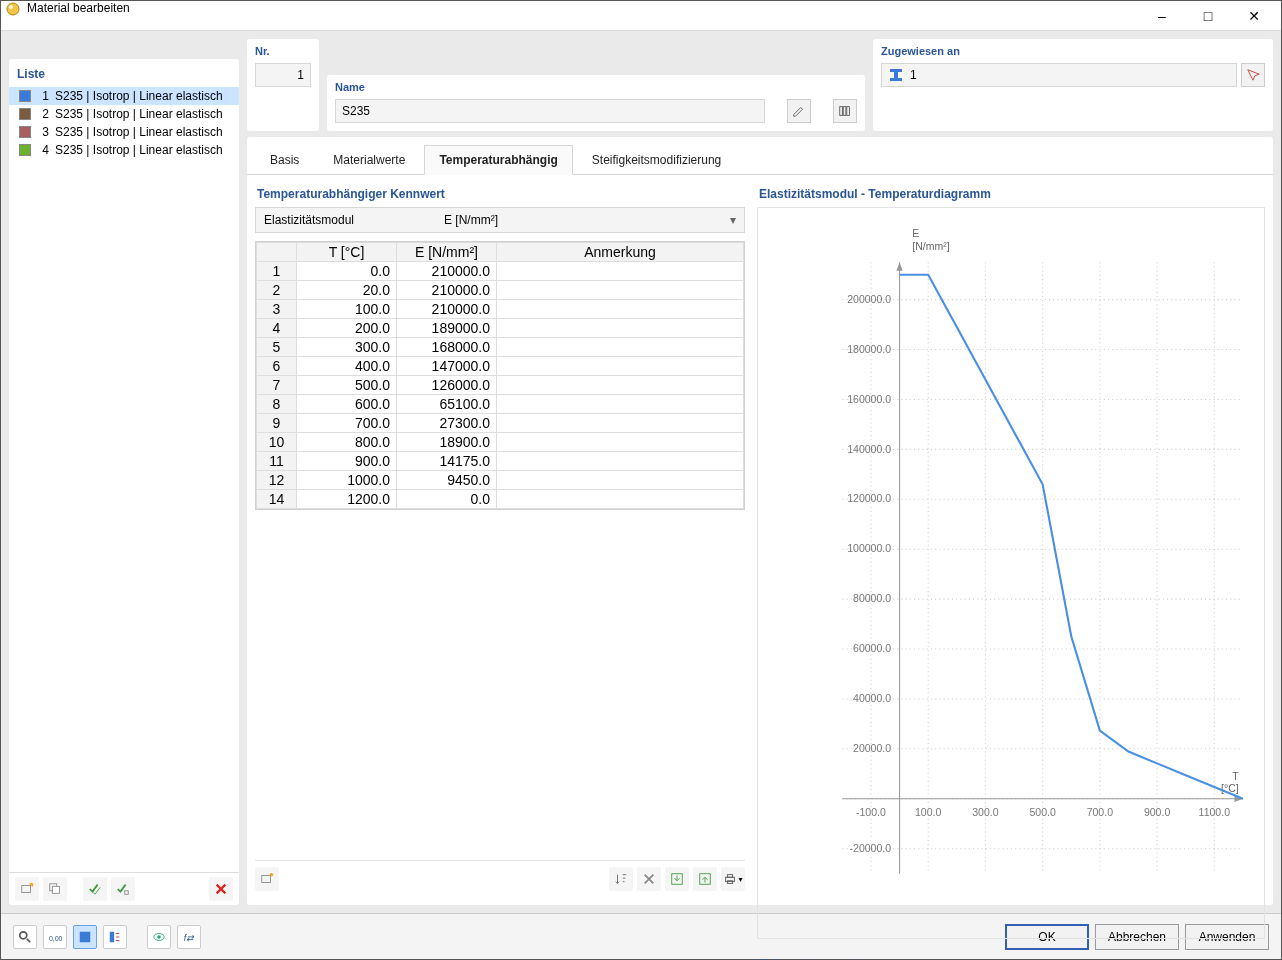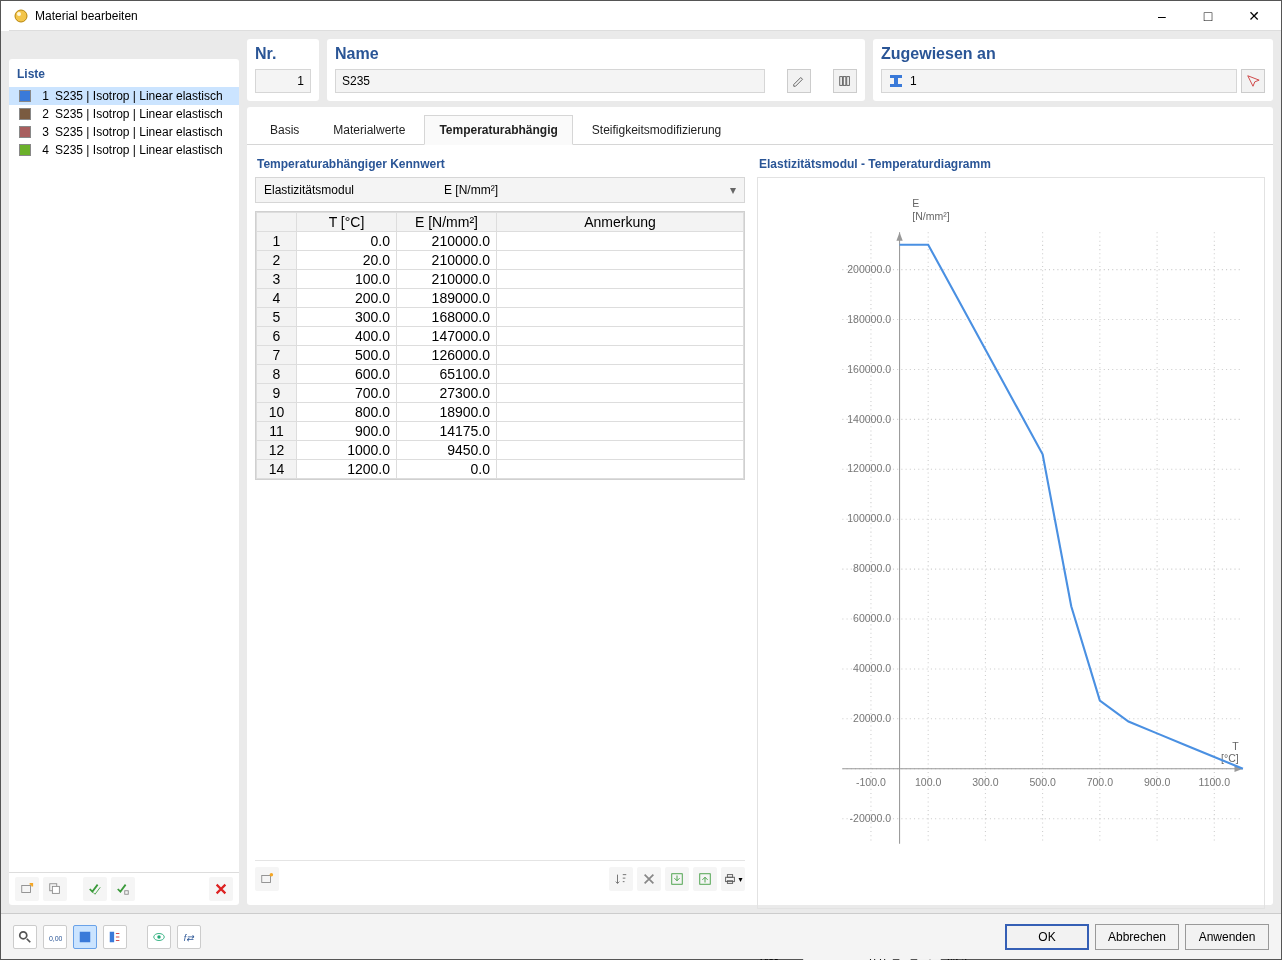--- a/index.html
+++ b/index.html
@@ -1,41 +1,41 @@
 <!DOCTYPE html>
 <html><head>
 <meta charset="utf-8">
 <style>
 * { box-sizing: border-box; margin: 0; padding: 0; }
 body { font-family: "Segoe UI", Tahoma, Arial, sans-serif; font-size: 12px; color: #000; background: #fff; overflow: hidden; }
 .window { width: 1282px; height: 960px; border: 1px solid #555; display: flex; flex-direction: column; background: #fff; }
-.titlebar { height: 30px; display: flex; align-items: center; padding: 0 4px; border-bottom: 1px solid #ddd; margin-left: 8px; }
+.titlebar { height: 30px; display: flex; padding: 0 4px; border-bottom: 1px solid #ddd; }
 .titlebar .icon { width: 16px; height: 16px; margin-right: 6px; }
 .titlebar .icon svg { width: 16px; height: 16px; }
 .titlebar .title { flex: 1; font-size: 12px; }
 .titlebar .winbtn { width: 46px; height: 30px; display: flex; align-items: center; justify-content: center; font-size: 14px; }
 .content { flex: 1; display: flex; padding: 8px; gap: 8px; background: #eaeaea; min-height: 0; }
 .panel { background: #fff; border: none; border-radius: 3px; display: flex; flex-direction: column; margin-top: 20px; }
 .left-panel { width: 230px; }
 .right-panel { flex: 1; display: flex; flex-direction: column; gap: 6px; min-height: 0; }
 .sect-title { font-size: 12px; font-weight: 600; color: #2a5596; padding: 8px 8px 6px 8px; }
 .list-items { flex: 1; overflow: auto; }
 .list-item { display: flex; align-items: center; padding: 2px 10px; gap: 6px; cursor: pointer; }
 .list-item.selected { background: #cbe4ff; }
 .list-item .swatch { width: 12px; height: 12px; border: 1px solid #888; }
 .list-item .num { width: 12px; text-align: right; }
 .left-toolbar { display: flex; align-items: center; padding: 4px 6px; gap: 4px; border-top: 1px solid #ddd; }
 .left-toolbar .spacer { flex: 1; }
 .iconbtn { width: 24px; height: 24px; display: inline-flex; align-items: center; justify-content: center; border: 1px solid transparent; border-radius: 2px; cursor: pointer; background: #f5f5f5; }
 .iconbtn svg { width: 14px; height: 14px; }
 .top-row { display: flex; gap: 8px; }
 .card { background: #fff; border-radius: 3px; display: flex; flex-direction: column; padding: 6px 8px 8px 8px; }
-.card-label { font-size: 16px; font-weight: 600; color: #2a5596; margin-bottom: 6px; }
+.card-label { font-size: 11px; font-weight: 600; color: #2a5596; margin-bottom: 6px; }
 .nr-card { width: 72px; }
-.name-card { flex: 1; }
+.name-card { flex: 1; margin-top: 36px; }
 .assign-card { width: 400px; }
 .inputbox { background: #f4f4f4; border: 1px solid #d6d6d6; height: 24px; display: flex; align-items: center; padding: 0 6px; }
 .inputbox.right { justify-content: flex-end; }
 .name-row { display: flex; gap: 22px; }
 .name-row .inputbox { flex: 1; }
 .smallbtn { width: 24px; height: 24px; border: 1px solid #ccc; background: #f2f2f2; display: inline-flex; align-items: center; justify-content: center; cursor: pointer; }
 .smallbtn svg { width: 14px; height: 14px; }
 .assign-row { display: flex; gap: 4px; }
 .assign-row .inputbox { flex: 1; }
 .tabs-panel { flex: 1; background: #fff; border-radius: 3px; padding: 8px 0 0 0; display: flex; flex-direction: column; min-height: 0; }

